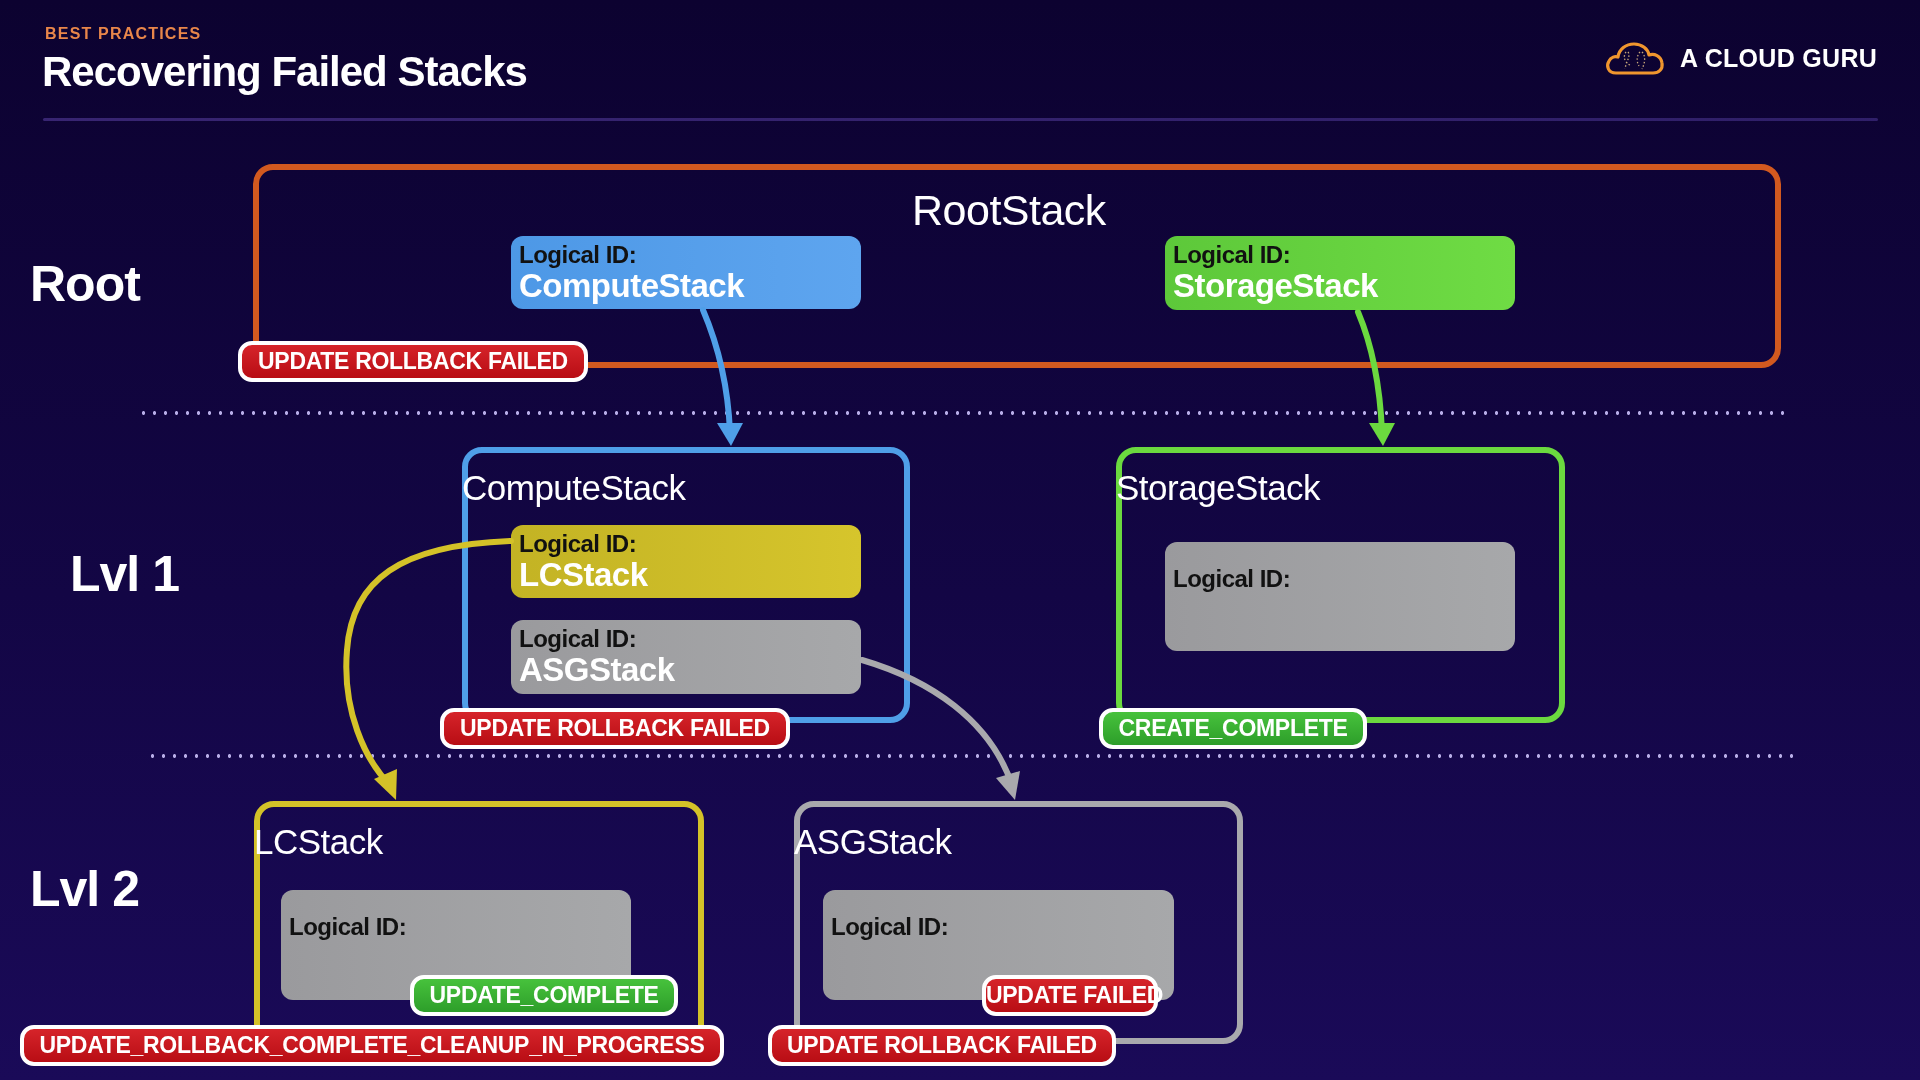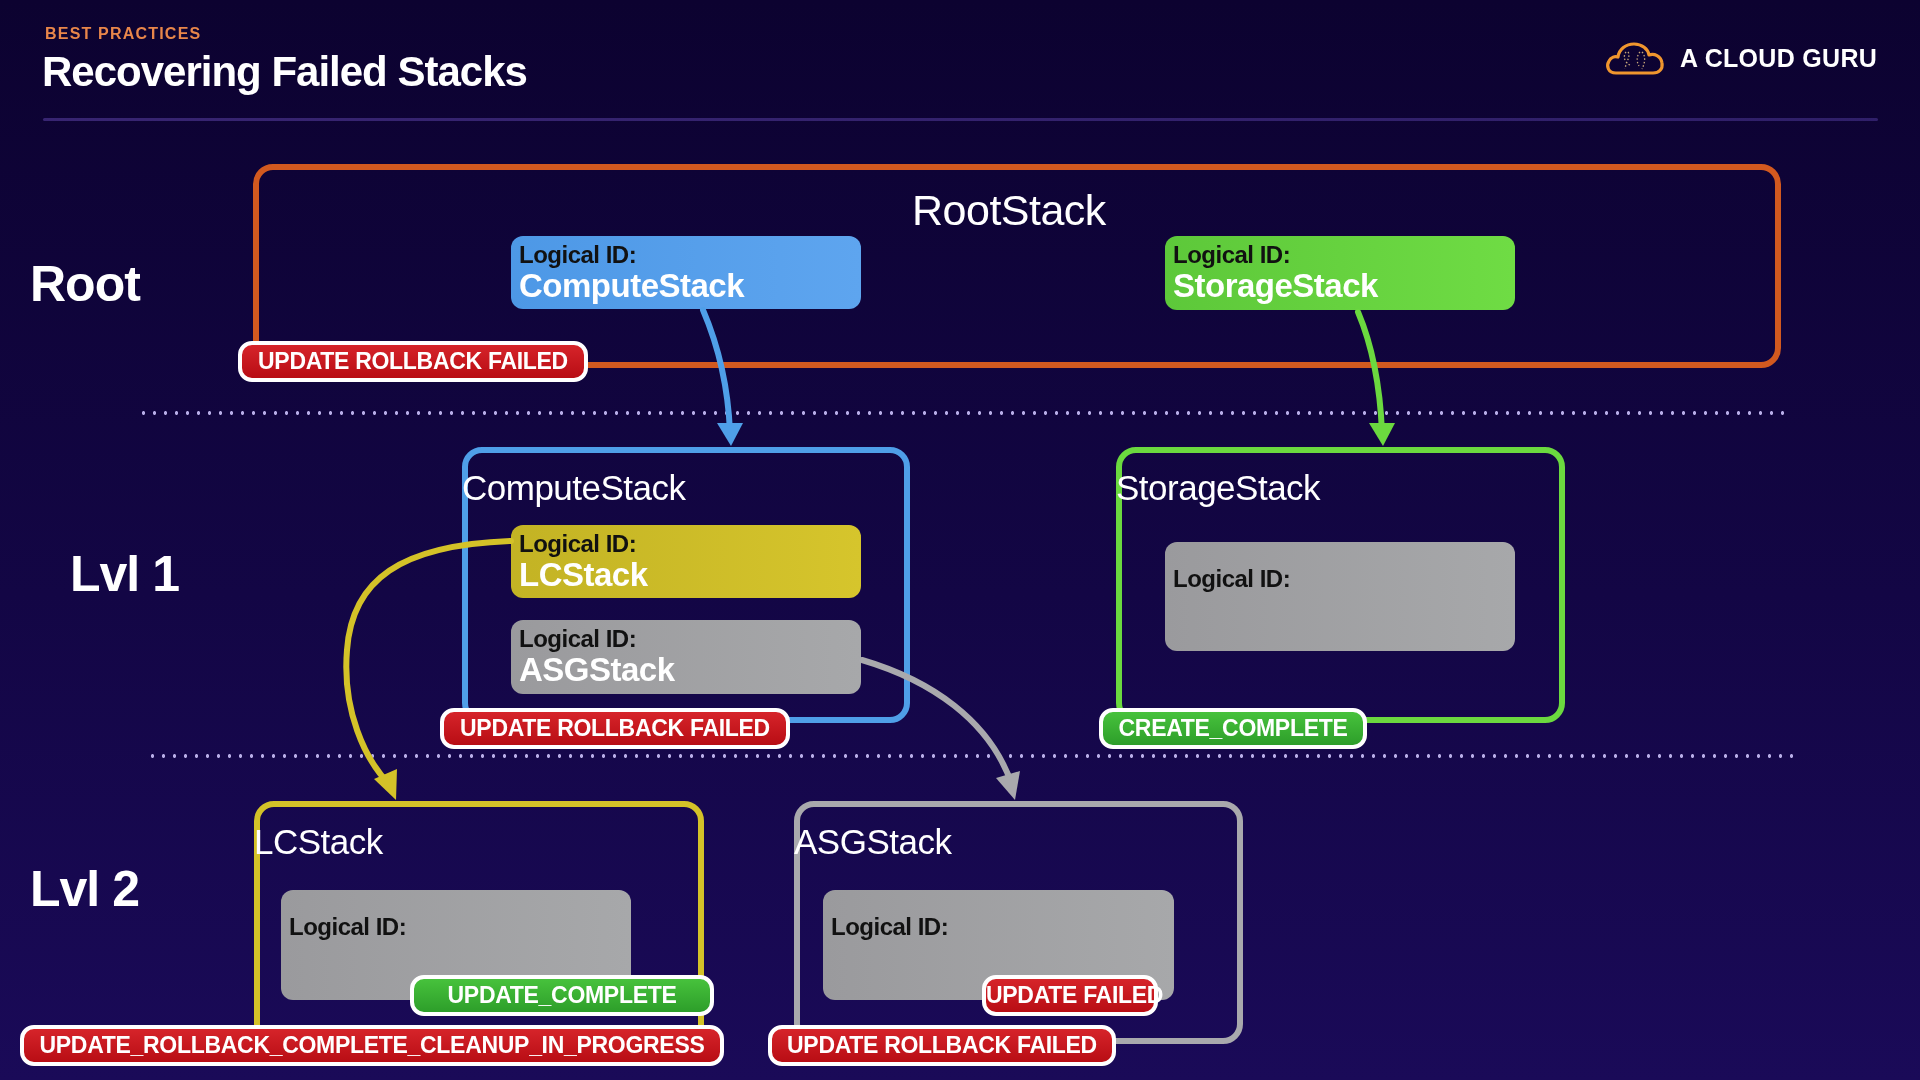--- a/index.html
+++ b/index.html
@@ -86,21 +86,21 @@
     font-size: 23px; font-weight: 700; color: #fff;
     text-align: center; line-height: 32px; letter-spacing: -0.3px;
     white-space: nowrap;
   }
   .badge-red { background: linear-gradient(180deg, #d6242a 0%, #b80d14 100%); }
   .badge-green { background: linear-gradient(180deg, #47c23c 0%, #2d9e2a 100%); }
 
   .b-root { left: 238px; top: 341px; width: 350px; height: 41px; }
   .b-compute { left: 440px; top: 708px; width: 350px; height: 41px; }
   .b-storage { left: 1099px; top: 708px; width: 268px; height: 41px; }
-  .b-lc-update { left: 410px; top: 975px; width: 304px; height: 41px; text-align: center; }
+  .b-lc-update { left: 410px; top: 975px; width: 268px; height: 41px; text-align: center; }
   .b-lc-cleanup { left: 20px; top: 1025px; width: 704px; height: 41px; }
   .b-asg-failed { left: 982px; top: 975px; width: 176px; height: 41px; }
   .b-asg-rollback { left: 768px; top: 1025px; width: 348px; height: 41px; }
 
   svg.arrows { position: absolute; left: 0; top: 0; width: 1920px; height: 1080px; pointer-events: none; }
 </style>
 </head>
 <body>
 
 <div class="abs eyebrow">BEST PRACTICES</div>

